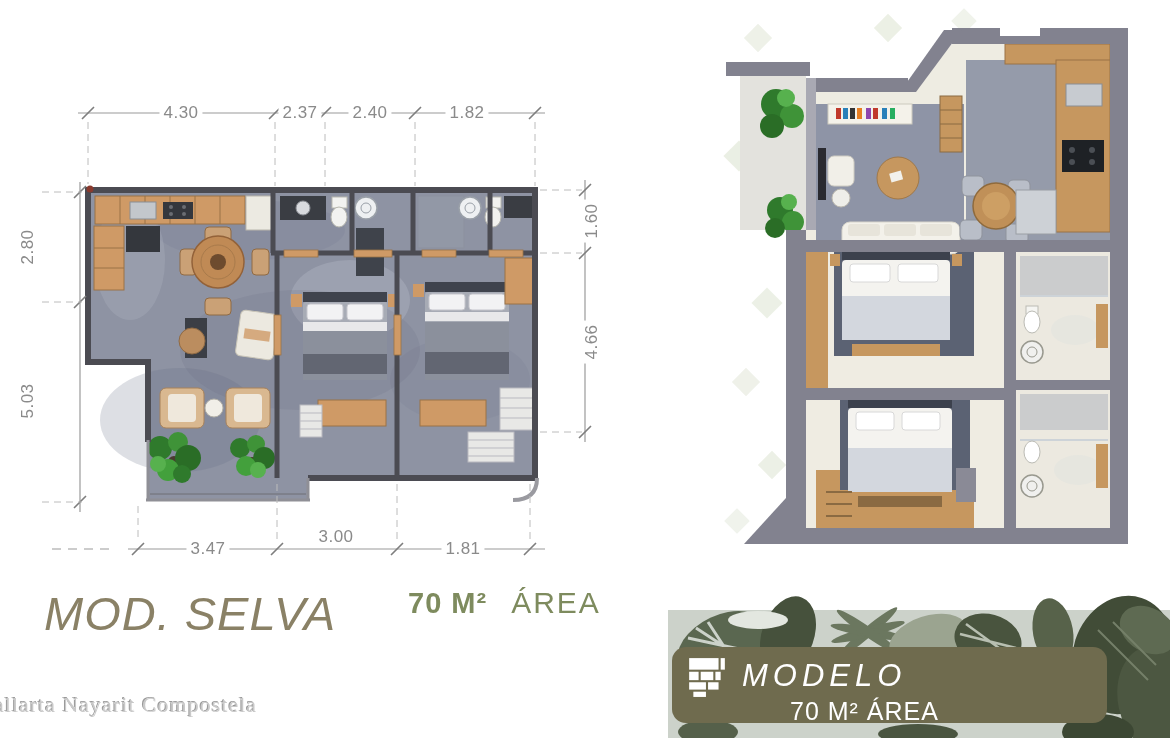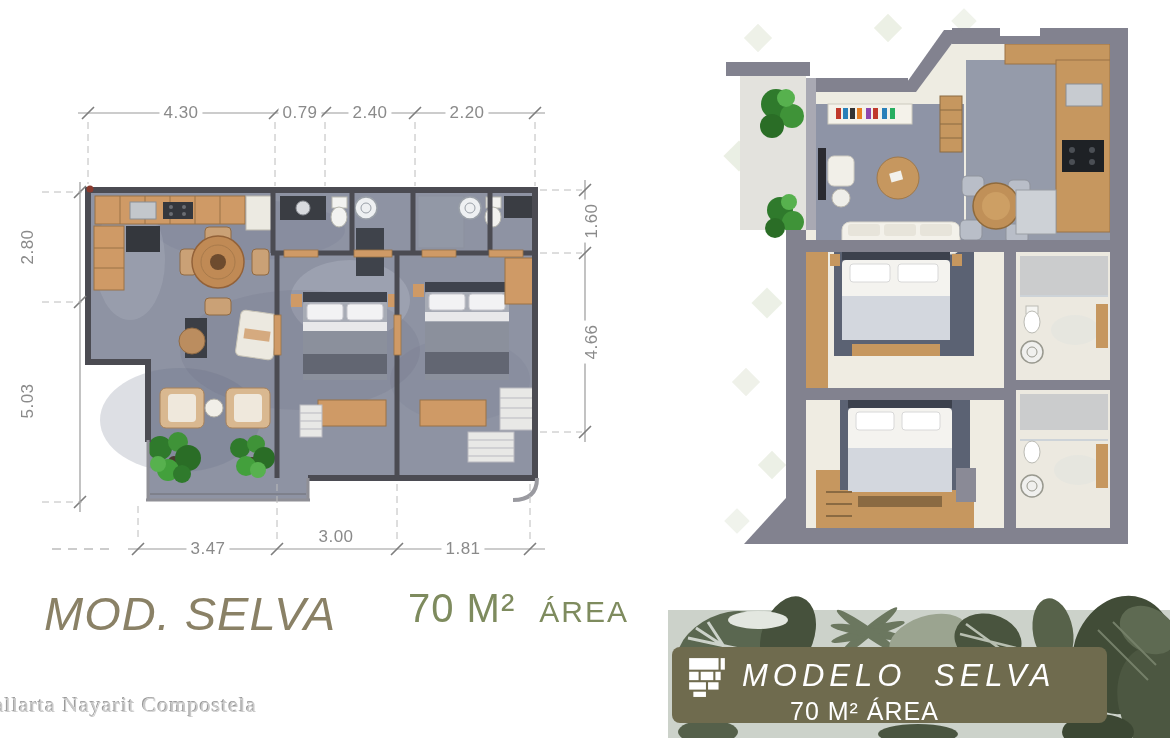--- a/index.html
+++ b/index.html
@@ -11,27 +11,27 @@
   html,body{width:1170px;height:738px;}
   body{position:relative;overflow:hidden;background:#ffffff;font-family:"Liberation Sans",sans-serif;}
   svg.stage{position:absolute;left:0;top:0;}
   .dim{position:absolute;font-size:17px;color:var(--dim-gray);background:#fff;padding:0 4px;
        transform:translate(-50%,-50%);letter-spacing:.5px;white-space:nowrap;}
   .dim.v{transform:translate(-50%,-50%) rotate(-90deg);}
   .plan-title{position:absolute;left:44px;top:586px;font-size:47px;font-style:italic;
        color:var(--title-olive);letter-spacing:1px;text-align:center;}
   .area-wrap{position:absolute;left:408px;top:586px;display:flex;align-items:baseline;
        color:var(--area-green);}
-  .area-value{font-size:40px;letter-spacing:1px;}
+  .area-value{font-size:29px;letter-spacing:1px;font-weight:bold;}
   .area-label{font-size:30px;margin-left:24px;letter-spacing:2px;}
   .watermark{position:absolute;left:-6px;top:692px;font-family:"Liberation Serif",serif;
        font-size:22px;color:#c9c9c9;letter-spacing:1px;
        text-shadow:1px 1px 0 #ffffff,-1px -1px 0 #999999;}
   .banner-panel{position:absolute;left:672px;top:647px;width:435px;height:76px;
-       background:var(--banner-panel);border-radius:8px;}
+       background:var(--banner-panel);border-radius:14px;}
   .banner-model{position:absolute;top:11px;font-size:31px;font-style:italic;
        color:var(--banner-text);letter-spacing:5px;}
   .banner-model.w1{left:70px;} .banner-model.w2{left:262px;}
   .banner-area{position:absolute;left:73px;top:50px;font-size:25px;color:var(--banner-text);
        letter-spacing:1px;margin-left:45px;}
   .banner-logo{position:absolute;left:15px;top:9px;}
 </style>
 </head>
 <body>
 
@@ -360,23 +360,23 @@
     <ellipse cx="480" cy="20" rx="30" ry="22" fill="#5e6a52" transform="rotate(30 480 20)"></ellipse>
     <path d="M430,20 L480,70 M445,12 L488,55" stroke="#747f68" stroke-width="2" fill="none"></path>
     <ellipse cx="430" cy="122" rx="36" ry="18" fill="#3c4733"></ellipse>
     <ellipse cx="250" cy="124" rx="40" ry="10" fill="#4a5540"></ellipse>
     <ellipse cx="40" cy="122" rx="30" ry="12" fill="#55604a"></ellipse>
     <ellipse cx="90" cy="10" rx="30" ry="9" fill="#e3e7e0"></ellipse>
   </g>
 </svg>
 
 <span class="dim" style="left:181px;top:113px">4.30</span>
-<span class="dim" style="left:300px;top:113px">0.79</span>
+<span class="dim" style="left:300px;top:113px">2.37</span>
 <span class="dim" style="left:370px;top:113px">2.40</span>
-<span class="dim" style="left:467px;top:113px">2.20</span>
+<span class="dim" style="left:467px;top:113px">1.82</span>
 <span class="dim v" style="left:28px;top:247px">2.80</span>
 <span class="dim v" style="left:28px;top:401px">5.03</span>
 <span class="dim v" style="left:592px;top:221px">1.60</span>
 <span class="dim v" style="left:592px;top:342px">4.66</span>
 <span class="dim" style="left:208px;top:549px">3.47</span>
 <span class="dim" style="left:336px;top:537px">3.00</span>
 <span class="dim" style="left:463px;top:549px">1.81</span>
 
 <div class="plan-title">MOD. SELVA</div>
 <div class="area-wrap">
@@ -393,15 +393,14 @@
       <rect x="32" y="2" width="4" height="11"></rect>
       <rect x="2" y="15" width="9" height="8"></rect>
       <rect x="13" y="15" width="12" height="8"></rect>
       <rect x="27" y="15" width="5" height="8"></rect>
       <rect x="2" y="25" width="16" height="7"></rect>
       <rect x="20" y="25" width="10" height="7"></rect>
       <rect x="6" y="34" width="12" height="5"></rect>
     </g>
   </svg>
   <span class="banner-model w1">MODELO</span>
-  <span class="banner-model w2">SELVA</span>
   <span class="banner-area">70 M² ÁREA</span>
 </div>
 
 </body></html>

